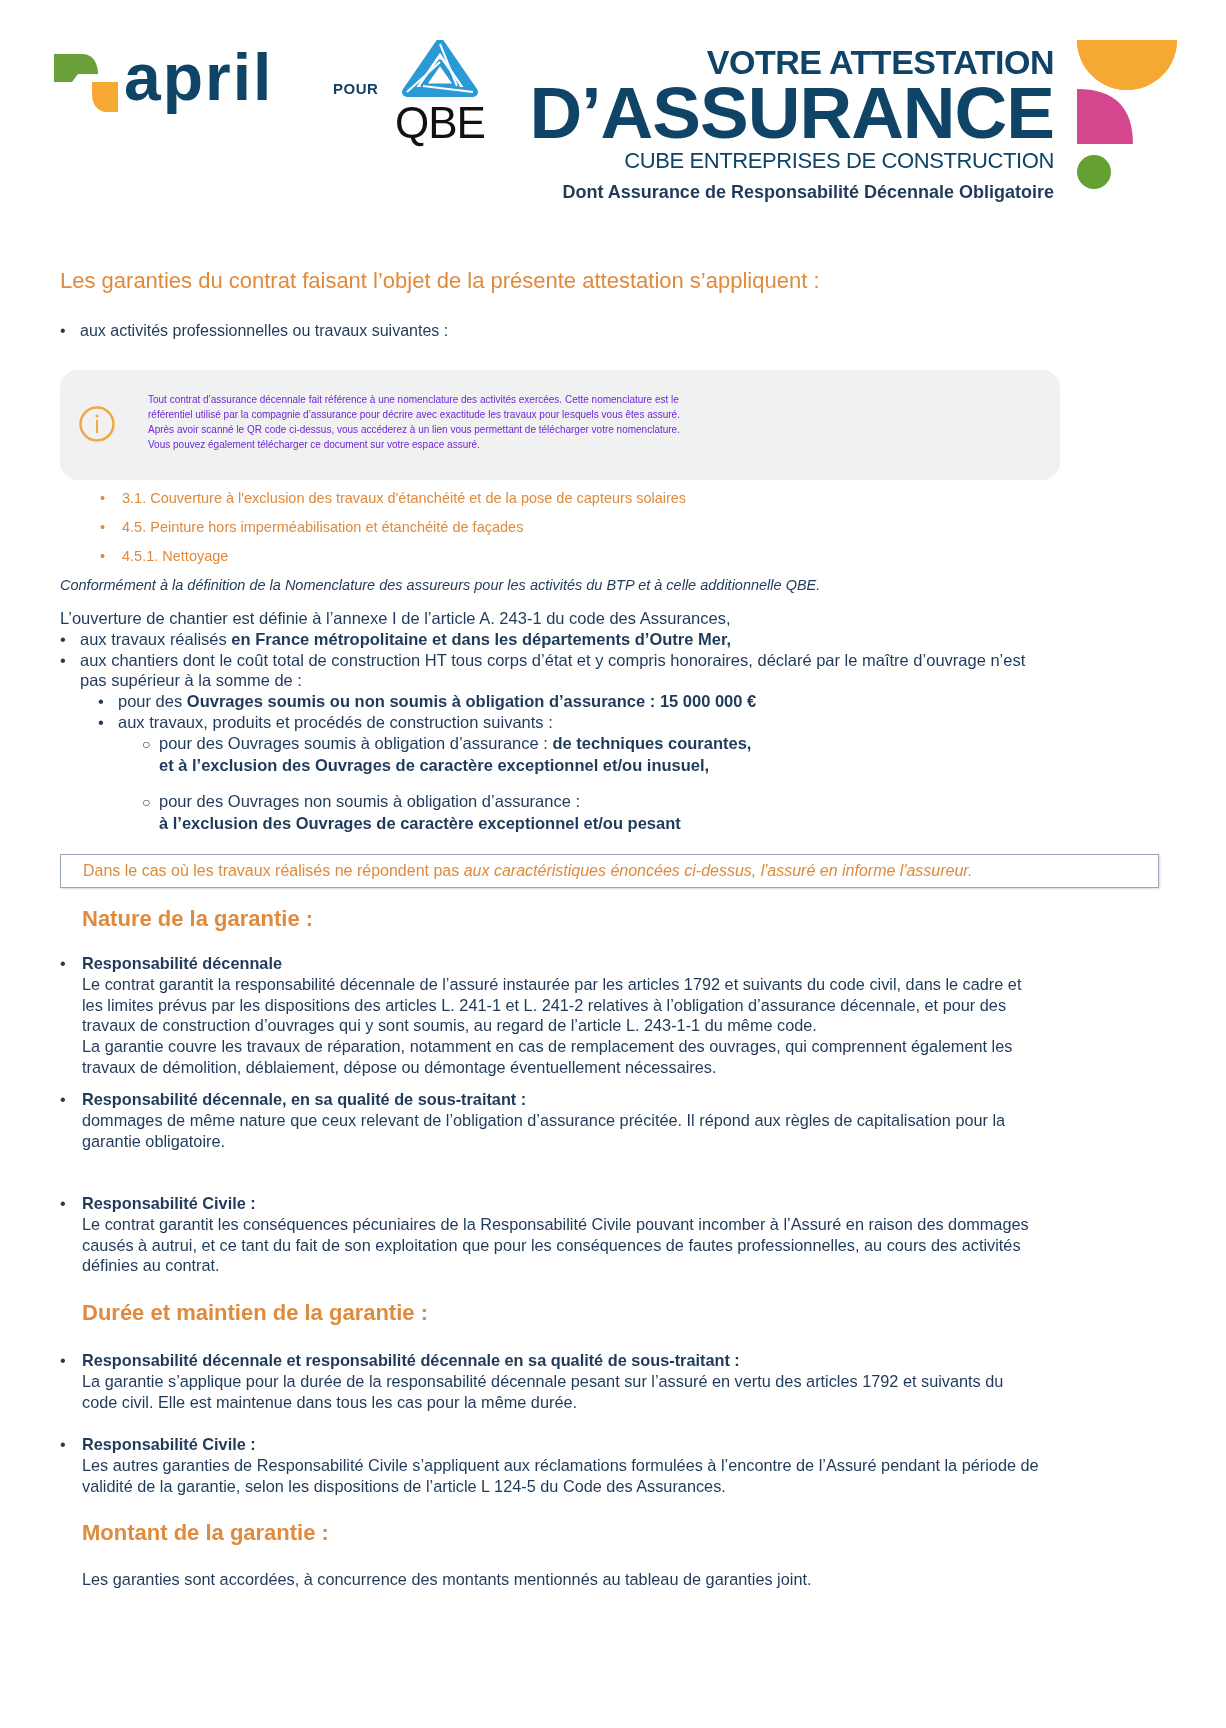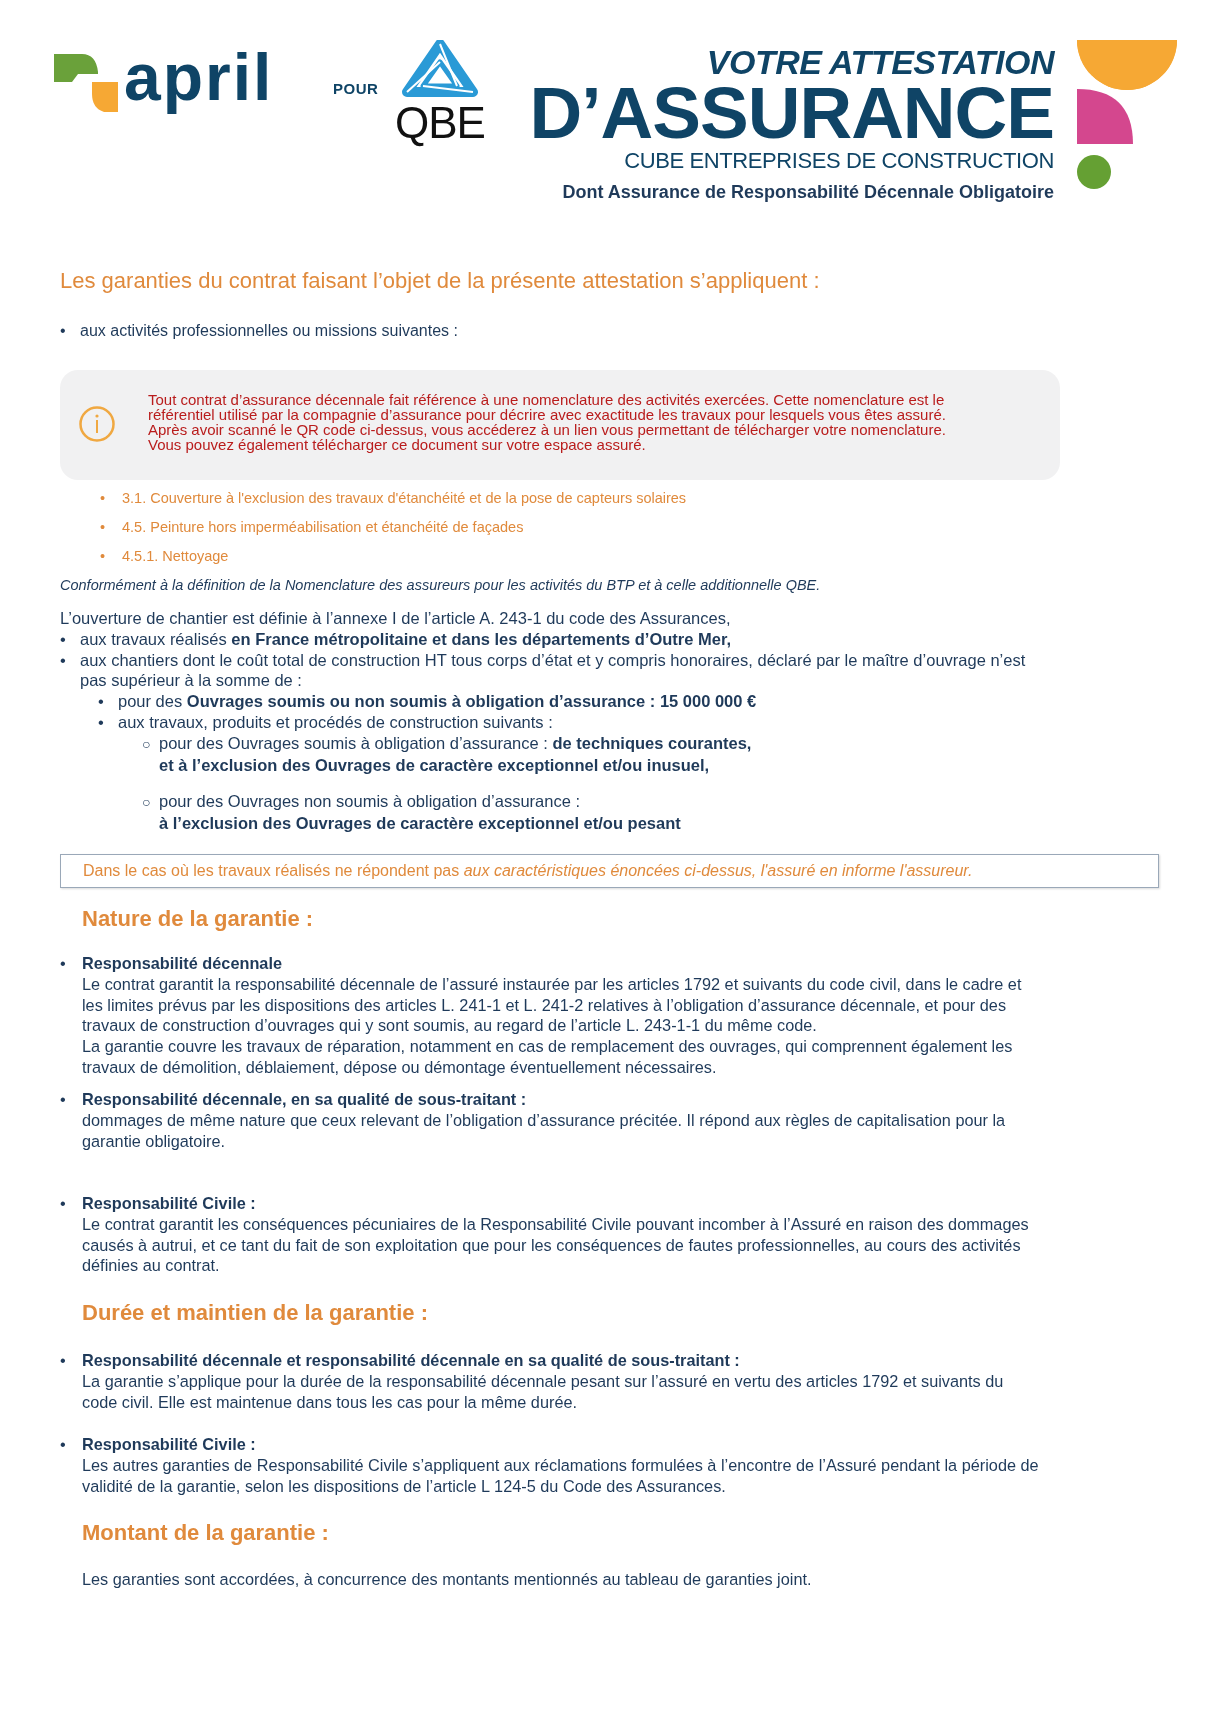--- a/index.html
+++ b/index.html
@@ -5,34 +5,34 @@
   * { box-sizing: border-box; margin: 0; padding: 0; }
   html, body { width: 1226px; height: 1728px; background: #ffffff; }
   body { position: relative; font-family: "Liberation Sans", sans-serif; color: #1d3557; overflow: hidden; }
 
   
   .logo-april { position: absolute; left: 52px; top: 42px; width: 300px; height: 72px; }
   .pour { position: absolute; left: 333px; top: 80px; font-weight: bold; font-size: 15px; color: #0f4466; letter-spacing: 0.5px; }
   .qbe-wrap { position: absolute; left: 395px; top: 40px; width: 90px; height: 105px; }
   .qbe-text { position: absolute; left: 0; top: 58px; width: 90px; text-align: center; font-size: 44px; color: #111; letter-spacing: -1px; font-family: "Liberation Sans", sans-serif; }
   .title-block { position: absolute; right: 172px; top: 44px; text-align: right; color: #0f4466; }
-  .title-1 { font-size: 34px; font-weight: bold; letter-spacing: -0.5px; line-height: 36px; font-style: italic; }
+  .title-1 { font-size: 34px; font-weight: bold; letter-spacing: -0.5px; line-height: 36px; }
   .title-2 { font-size: 73px; font-weight: bold; letter-spacing: -1px; line-height: 70px; margin-top: -2px; }
   .title-3 { font-size: 22px; line-height: 26px; margin-top: 0px; letter-spacing: -0.4px; }
   .subtitle { position: absolute; right: 172px; top: 182px; font-size: 18px; font-weight: bold; color: #1f3a5a; }
   .deco { position: absolute; left: 1075px; top: 38px; width: 120px; height: 160px; }
 
   
   h2.main { position: absolute; left: 60px; top: 268px; font-size: 22px; font-weight: normal; color: #e08a3c; }
   .bullet-line { position: absolute; left: 60px; font-size: 16px; color: #1f3a5a; }
   .bullet-line .dot { display: inline-block; width: 20px; }
 
   .info-box { position: absolute; left: 60px; top: 370px; width: 1000px; height: 110px; background: #f1f1f2; border-radius: 18px; }
   .info-icon { position: absolute; left: 18px; top: 35px; width: 38px; height: 38px; }
-  .info-text { position: absolute; left: 88px; top: 22px; font-size: 15px; line-height: 15px; color: #b91c1c; }
+  .info-text { position: absolute; left: 88px; top: 22px; font-size: 10px; line-height: 15px; color: #6d28d9; }
 
   .act-list { position: absolute; left: 100px; top: 490px; font-size: 14.5px; color: #e08a3c; }
   .act-list li { list-style: none; height: 29px; }
   .act-list li .dot { display: inline-block; width: 22px; }
 
   .conform { position: absolute; left: 60px; top: 577px; font-size: 14.5px; font-style: italic; color: #1f3a5a; }
 
   .ouv { position: absolute; left: 60px; top: 608px; font-size: 16.5px; line-height: 20.8px; color: #1f3a5a; }
   .ouv .row { white-space: nowrap; }
   .ouv .b { font-weight: bold; }
@@ -81,21 +81,21 @@
     <path d="M2 2 L102 2 A50 50 0 0 1 2 2 Z" fill="#f6a834"></path>
     <path d="M2 2 A50 50 0 0 0 102 2 Z" fill="#f6a834"></path>
     <path d="M2 51 Q58 51 58 106 L2 106 Z" fill="#d4478e"></path>
     <circle cx="19" cy="134" r="17" fill="#65a033"></circle>
   </svg>
 </div>
 
 <h2 class="main">Les garanties du contrat faisant l’objet de la présente attestation s’appliquent :</h2>
 
 <div class="bullet-line" style="top:322px;">
-  <span class="dot">•</span><span>aux activités professionnelles ou missions suivantes :</span>
+  <span class="dot">•</span><span>aux activités professionnelles ou travaux suivantes :</span>
 </div>
 
 <div class="info-box">
   <div class="info-icon">
     <svg width="38" height="38" viewBox="0 0 38 38">
       <circle cx="19" cy="19" r="16.5" fill="none" stroke="#f0a841" stroke-width="2.5"></circle>
       <circle cx="19" cy="11" r="1.6" fill="#f0a841"></circle>
       <rect x="18" y="15" width="2" height="13" fill="#f0a841"></rect>
     </svg>
   </div>

